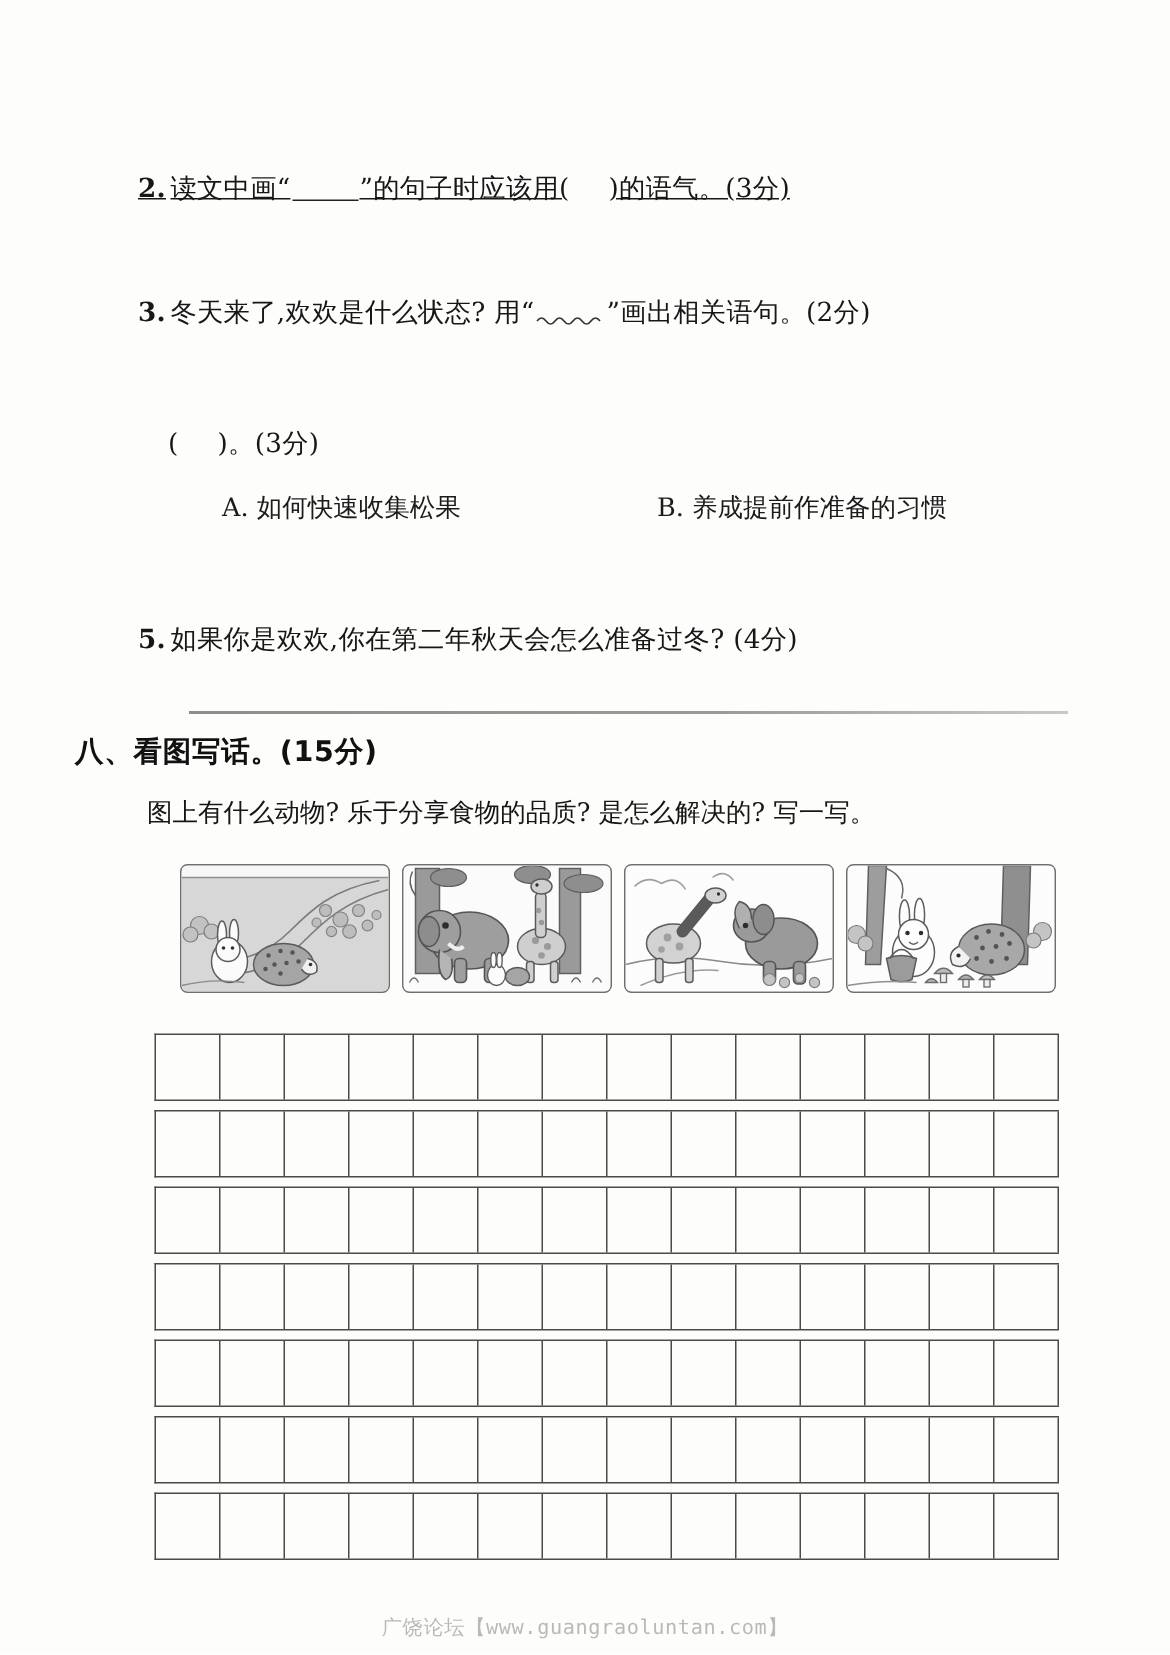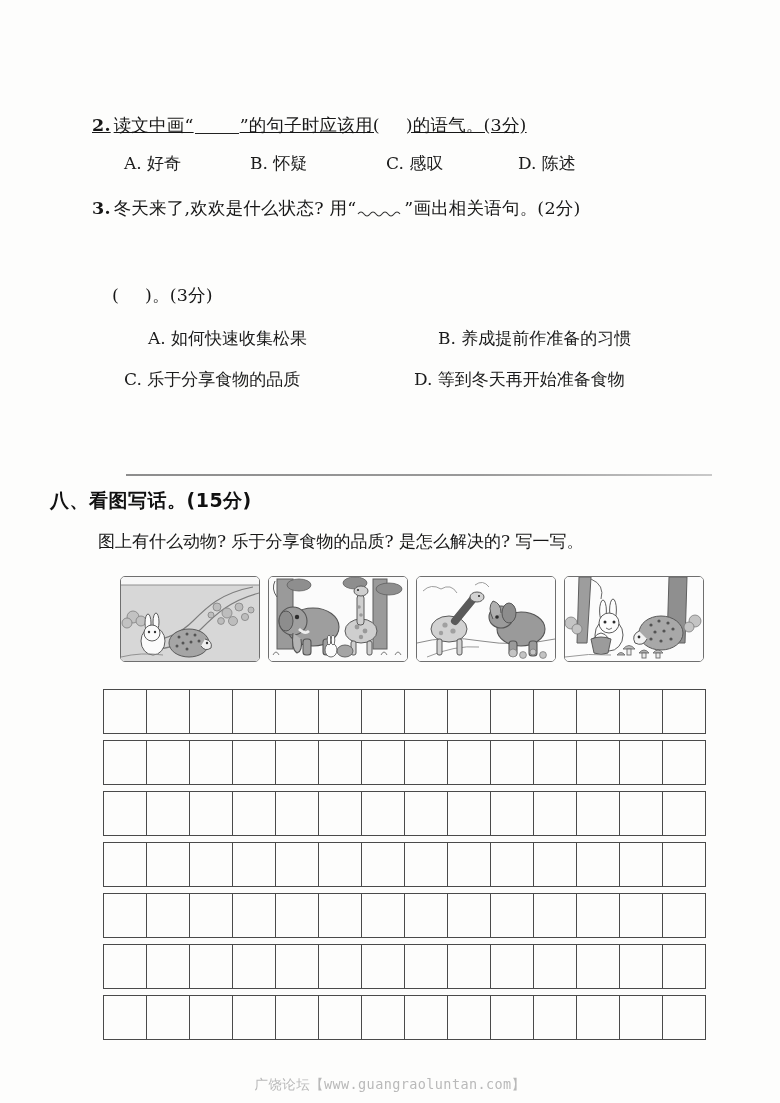--- a/index.html
+++ b/index.html
@@ -143,41 +143,38 @@
 </head>
 <body>
 
 <div class="page">
 
 
   <div class="qline" style="left:92px; top:113px;text-decoration:underline;">
     <span class="qnum">2.</span><span>读文中画“</span><span class="blank-solid"></span><span>”的句子时应该用(</span><span class="paren-gap-sm"></span><span>)的语气。(3分)</span>
   </div>
 
-  <div class="opt-row" style="left:124px; top:152px;">
-    <span class="opt" style="width:126px"><span>A.</span> <span>好奇</span></span><span class="opt" style="width:136px"><span>B.</span> <span>怀疑</span></span><span class="opt" style="width:132px"><span>C.</span> <span>感叹</span></span><span class="opt"><span>D.</span> <span>陈述</span></span>
-  </div>
 
   <div class="qline" style="left:92px; top:196px;">
     <span class="qnum">3.</span><span>冬天来了,欢欢是什么状态? 用“</span><span class="blank-wavy"><svg width="46" height="8" viewBox="0 0 46 8">
           <path d="M1 5 q3 -4 6 0 q3 4 6 0 q3 -4 6 0 q3 4 6 0 q3 -4 6 0 q3 4 6 0 q3 -4 6 0" fill="none" stroke="#333" stroke-width="1.1"></path>
         </svg></span><span>”画出相关语句。(2分)</span>
   </div>
 
   <div class="qline" style="left:112px; top:283px;">
     <span>(</span><span class="paren-gap-sm"></span><span>)。(3分)</span>
   </div>
 
   <div class="opt-row" style="left:124px; top:327px;margin-left:24px;">
     <span class="opt" style="width:290px"><span>A.</span> <span>如何快速收集松果</span></span><span class="opt"><span>B.</span> <span>养成提前作准备的习惯</span></span>
   </div>
-  <div class="opt-row" style="left:124px; top:368px;">
-    <span class="opt" style="width:290px"><span>C.</span> <span>乐于分享食物的品质</span></span><span class="opt"><span>D.</span> <span>等到冬天再开始准备食物</span></span>
+
+  <div class="qline" style="left:92px; top:414px;">
+    <span class="qnum">5.</span><span>如果你是欢欢,你在第二年秋天会怎么准备过冬? (4分)</span>
   </div>
-
 
   <div class="divider" style="left:126px; top:474px; width:586px;"></div>
 
   <div class="section-head" style="left:50px; top:488px;">八、看图写话。(15分)</div>
 
   <div class="prompt" style="left:98px; top:530px;">图上有什么动物? 乐于分享食物的品质? 是怎么解决的? 写一写。</div>
 
   <div class="pic-strip" style="left:120px; top:576px;">
 
     <div class="pic-frame" style="width:140px;height:86px;">

